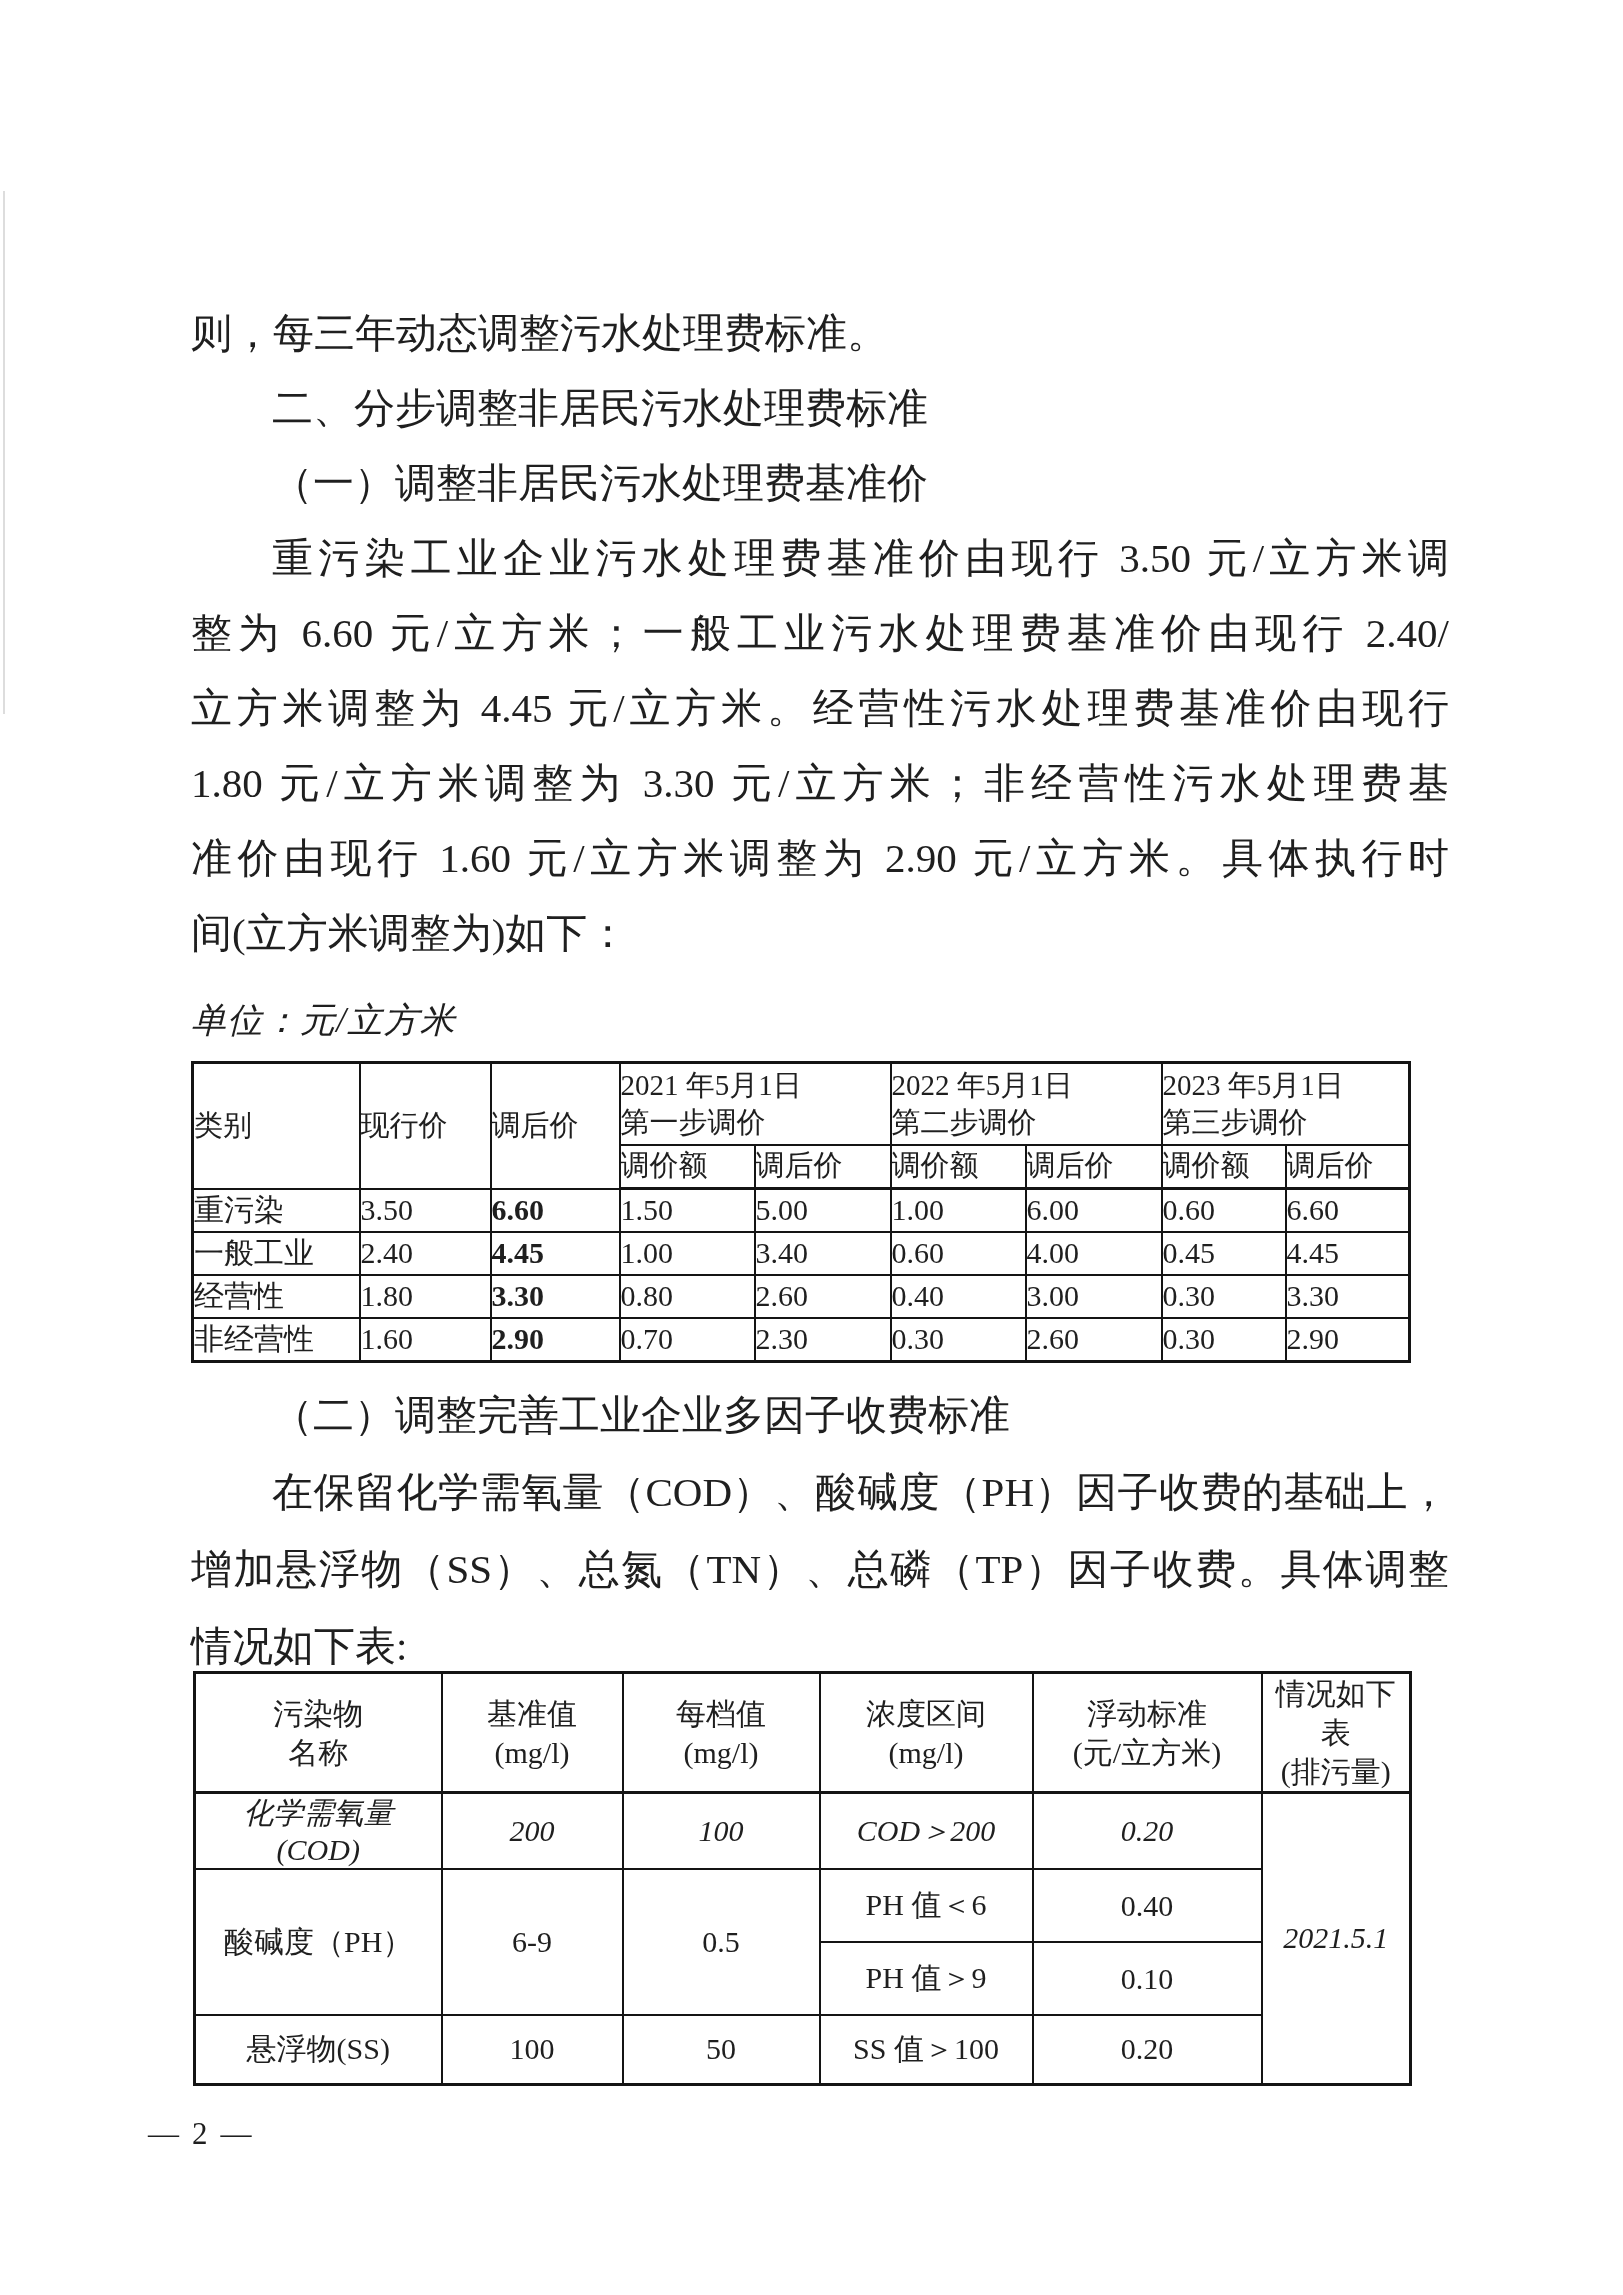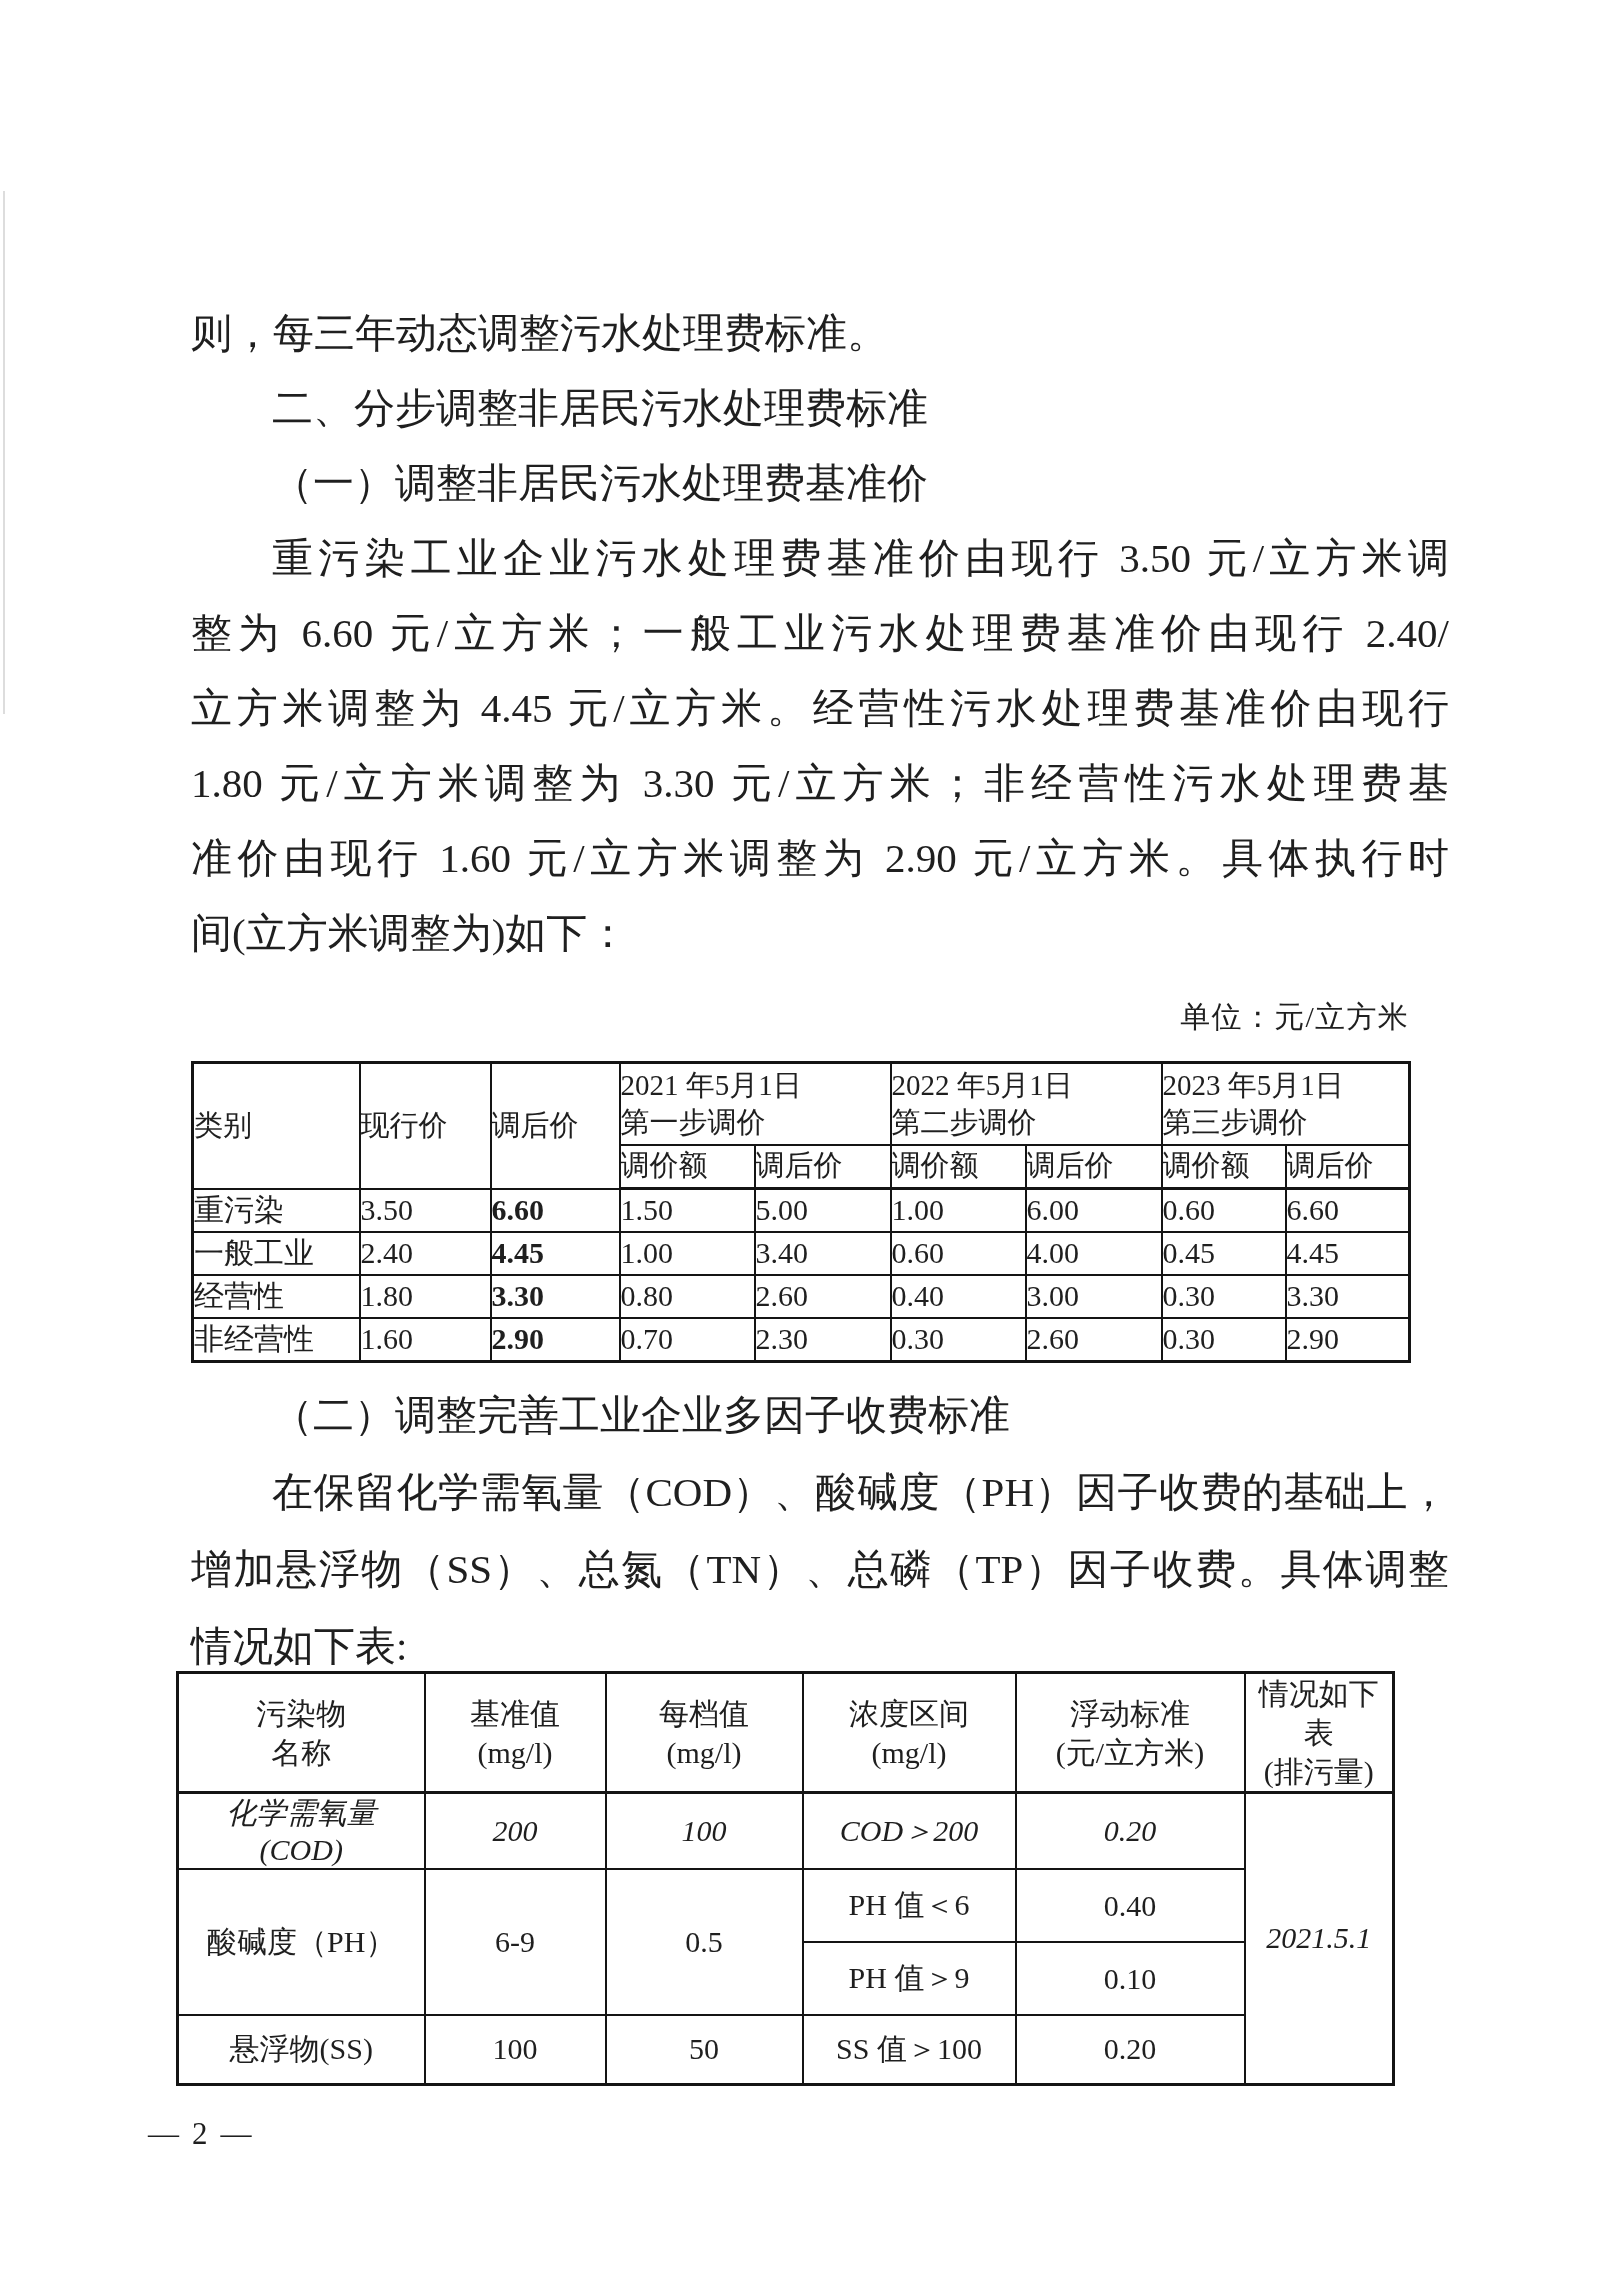--- a/index.html
+++ b/index.html
@@ -28,21 +28,21 @@
     height:75px; line-height:75px;
     text-align:justify; text-align-last:justify;
     white-space:nowrap;
   }
   #block2 .tline { height:77px; line-height:77px; }
   .tline.noj { text-align:left; text-align-last:left; }
   .tline.ind { text-indent:81px; }
   
   .unit-note {
     position:absolute; left:191px; top:997px; width:1218px;
-    text-align:right; font-size:30px; letter-spacing:1.3px;
+    text-align:left; font-size:35px; letter-spacing:1.3px;font-style:italic;
   }
   
   .t1 {
     position:absolute; left:191px; top:1061px;
     border-collapse:collapse; table-layout:fixed;
     border:3.9px solid #141414;
   }
   .t1 td {
     border:2px solid #141414;
     text-align:left; vertical-align:middle;
@@ -53,21 +53,21 @@
   .t1 .h1 .gline { line-height:37px; }
   .t1 .h2 { height:44px; }
   .t1 .h2 td { font-size:29px; border-bottom:3.9px solid #141414; }
   .t1 .dr { height:39px; }
   .t1 .dr td { font-size:30px; }
   .t1 td.grp { border-left:2.6px solid #141414; }
   .t1 td.thin { border-left:1.3px solid #141414; }
   .t1 td.boldv { font-weight:bold; }
   
   .t2 {
-    position:absolute; left:176px; top:1671px;
+    position:absolute; left:193px; top:1671px;
     border-collapse:collapse; table-layout:fixed;
     border:3.9px solid #141414;
   }
   .t2 td {
     border:2px solid #141414;
     text-align:center; vertical-align:middle;
     padding:0; font-size:30px; overflow:hidden;
   }
   .t2 .hrow { height:113px; }
   .t2 .hrow td { font-size:30px; border-bottom:3.3px solid #141414; }

